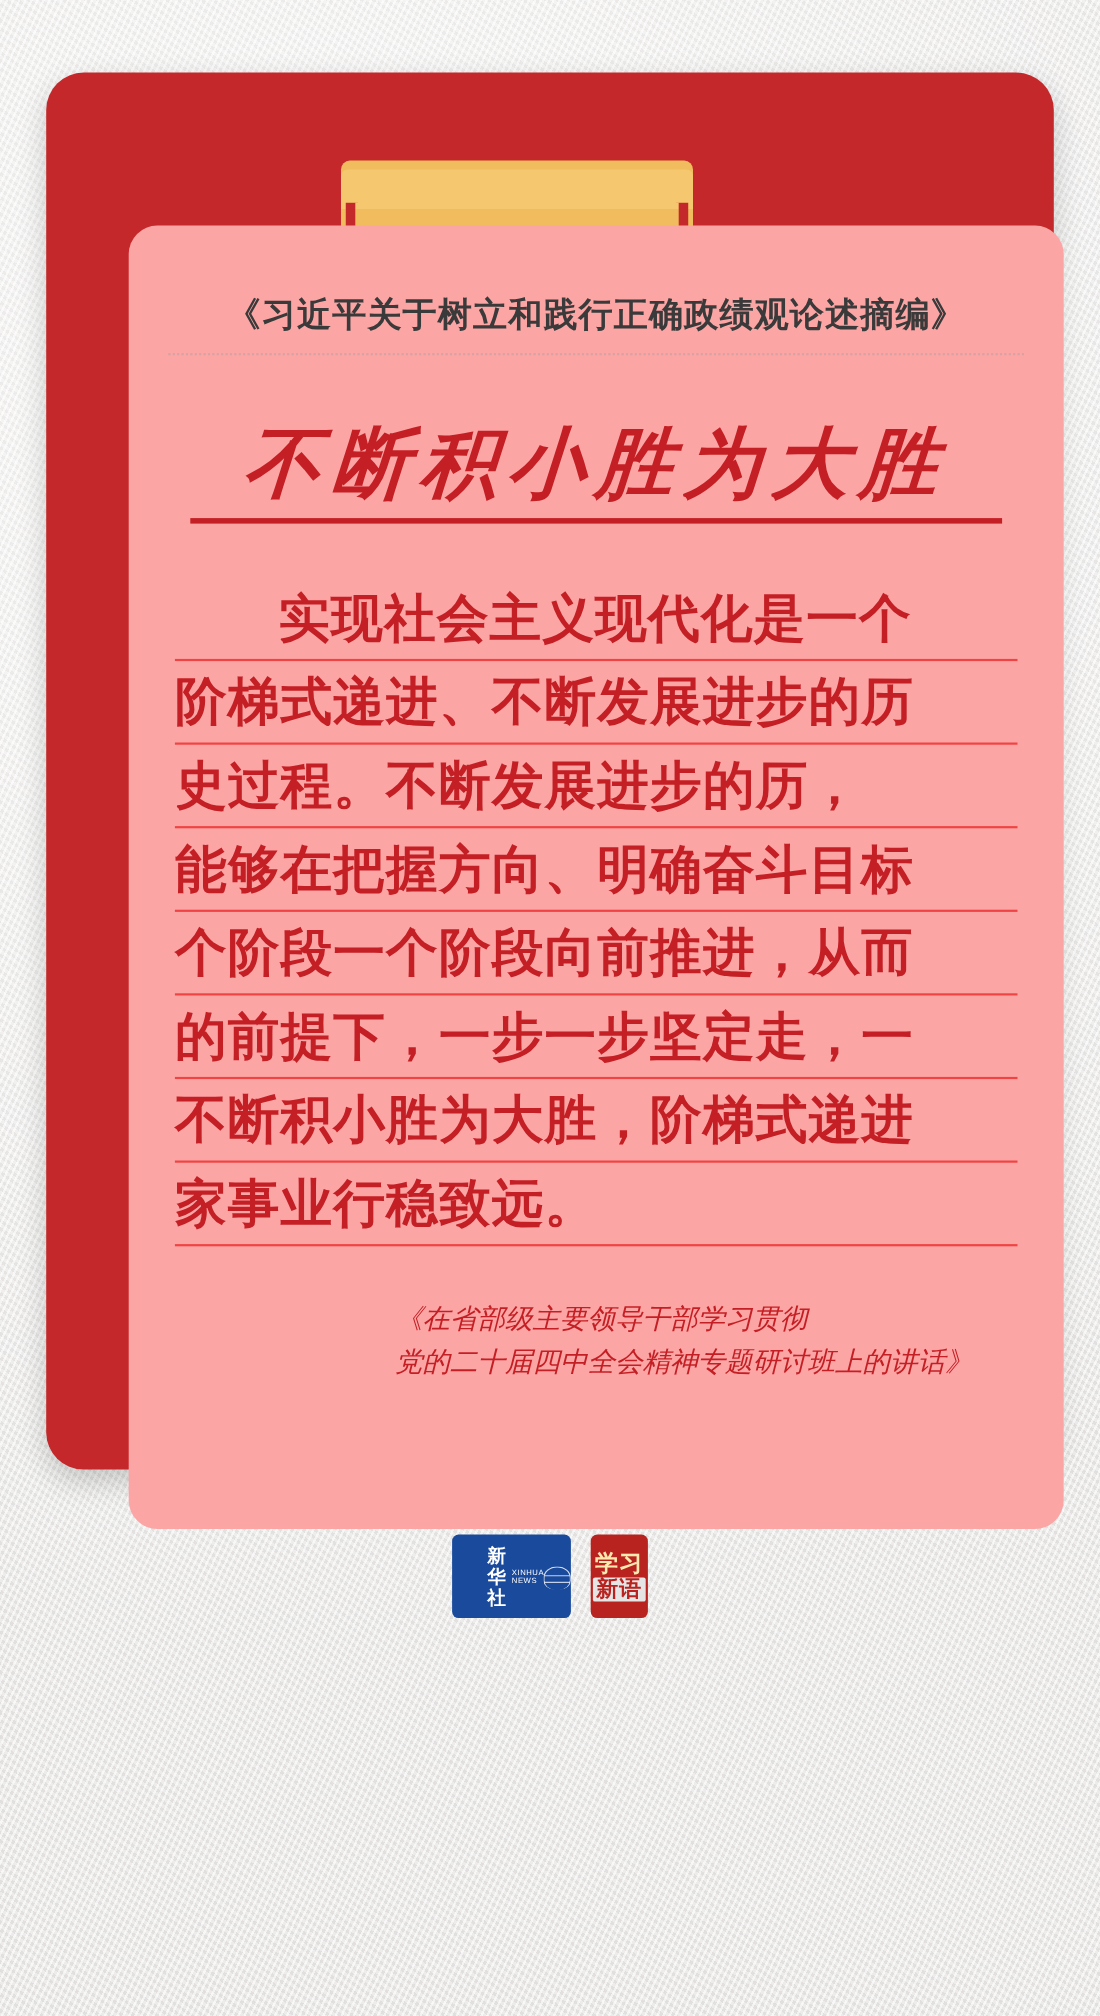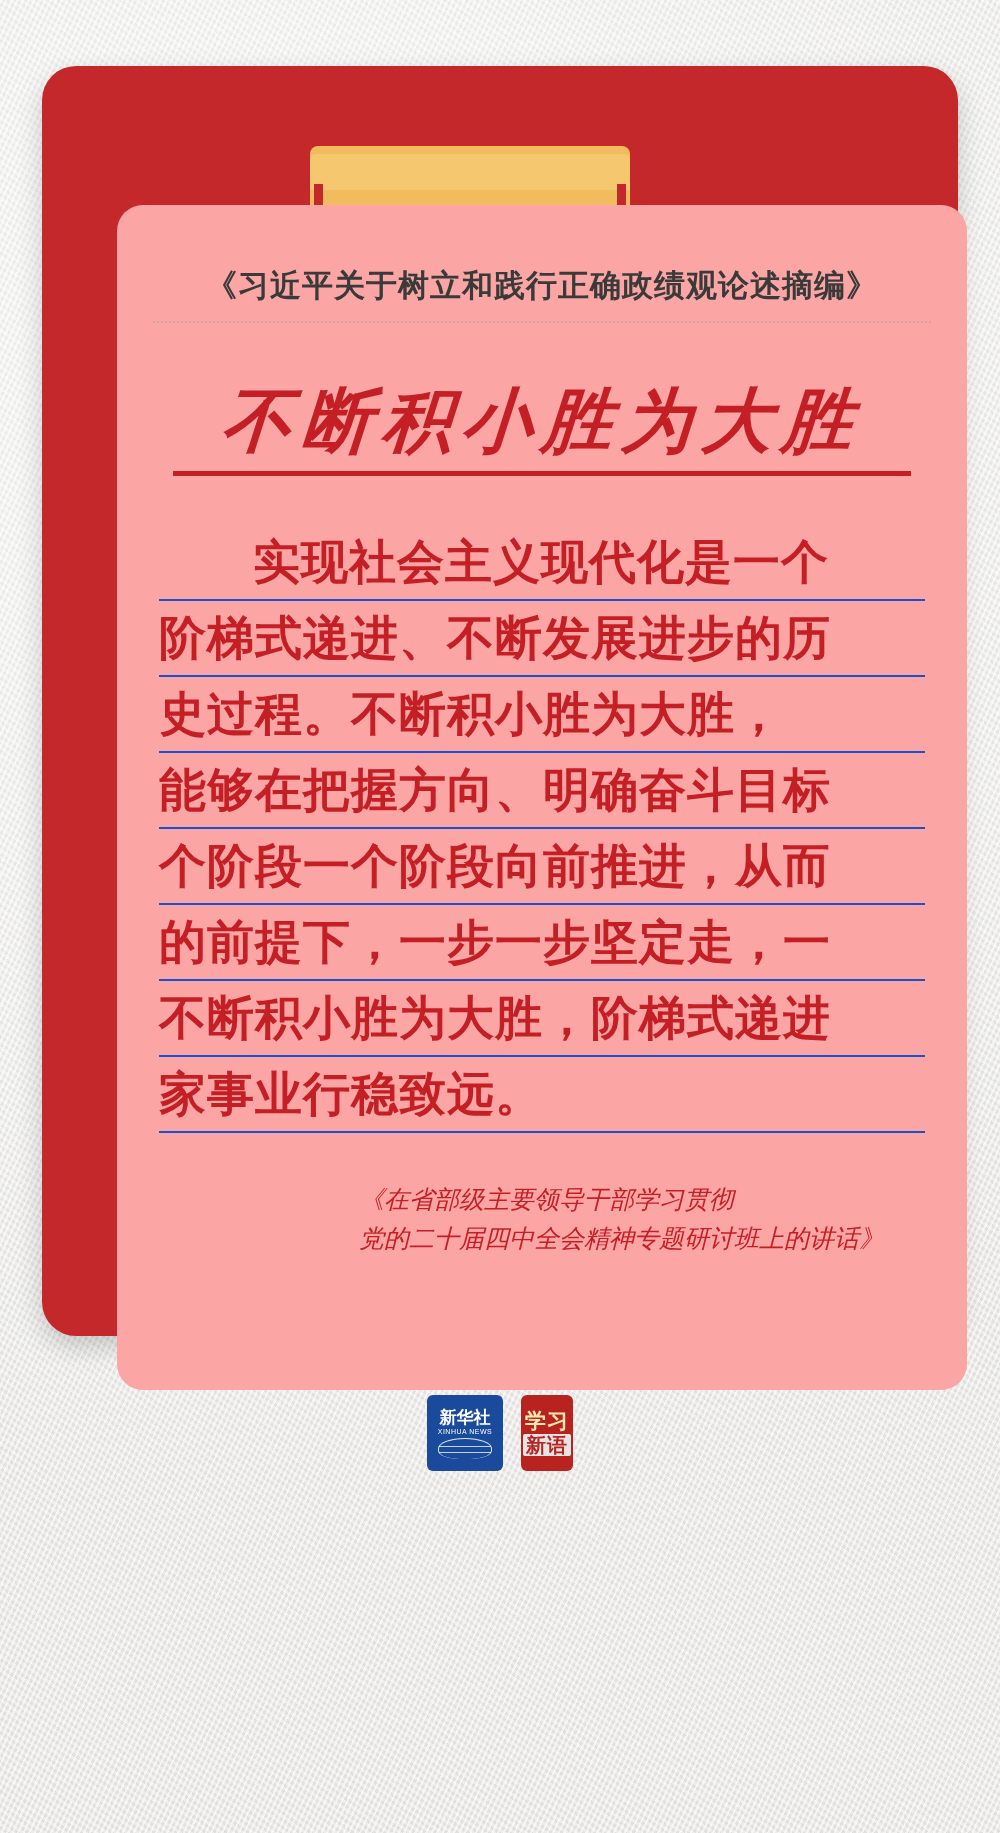--- a/index.html
+++ b/index.html
@@ -130,21 +130,21 @@
     right: 42px;
     top: 320px;
   }
   .quote-line {
     font-family: "Liberation Sans", sans-serif;
     font-weight: bold;
     color: #c41f24;
     font-size: 47px;
     line-height: 74px;
     height: 74px;
-    border-bottom: 2px solid #1d4ed8;
+    border-bottom: 2px solid #ef4444;
     letter-spacing: 1px;
     white-space: nowrap;
   }
   .quote-line.first { text-indent: 94px; }
 
   .attribution {
     position: absolute;
     right: 48px;
     top: 975px;
     width: 560px;
@@ -166,26 +166,27 @@
     justify-content: center;
     align-items: center;
     gap: 18px;
   }
   .logo-xinhua {
     width: 76px;
     height: 76px;
     background: #1a4a9c;
     border-radius: 6px;
     display: flex;
-    flex-direction: column;
+    flex-direction: row;
     align-items: center;
     justify-content: center;
     color: #fff;
     position: relative;
     overflow: hidden;
+    padding-left: 32px;
   }
   .logo-xinhua .cn {
     font-size: 17px;
     font-weight: bold;
     letter-spacing: 0px;
     line-height: 19px;
     font-family: "Liberation Sans", sans-serif;
   }
   .logo-xinhua .en {
     font-size: 7px;
@@ -260,21 +261,21 @@
 
     <div class="dotted-rule"></div>
 
     <div class="headline">不断积小胜为大胜</div>
 
     <div class="headline-rule"></div>
 
     <div class="quote-block">
       <div class="quote-line first">实现社会主义现代化是一个</div>
       <div class="quote-line">阶梯式递进、不断发展进步的历</div>
-      <div class="quote-line">史过程。不断积小胜为大胜，</div>
+      <div class="quote-line">史过程。不断发展进步的历，</div>
       <div class="quote-line">能够在把握方向、明确奋斗目标</div>
       <div class="quote-line">个阶段一个阶段向前推进，从而</div>
       <div class="quote-line">的前提下，一步一步坚定走，一</div>
       <div class="quote-line">不断积小胜为大胜，阶梯式递进</div>
       <div class="quote-line">家事业行稳致远。</div>
     </div>
 
     <div class="attribution">
       <span>《在省部级主要领导干部学习贯彻</span><br>
       <span>党的二十届四中全会精神专题研讨班上的讲话》</span>

